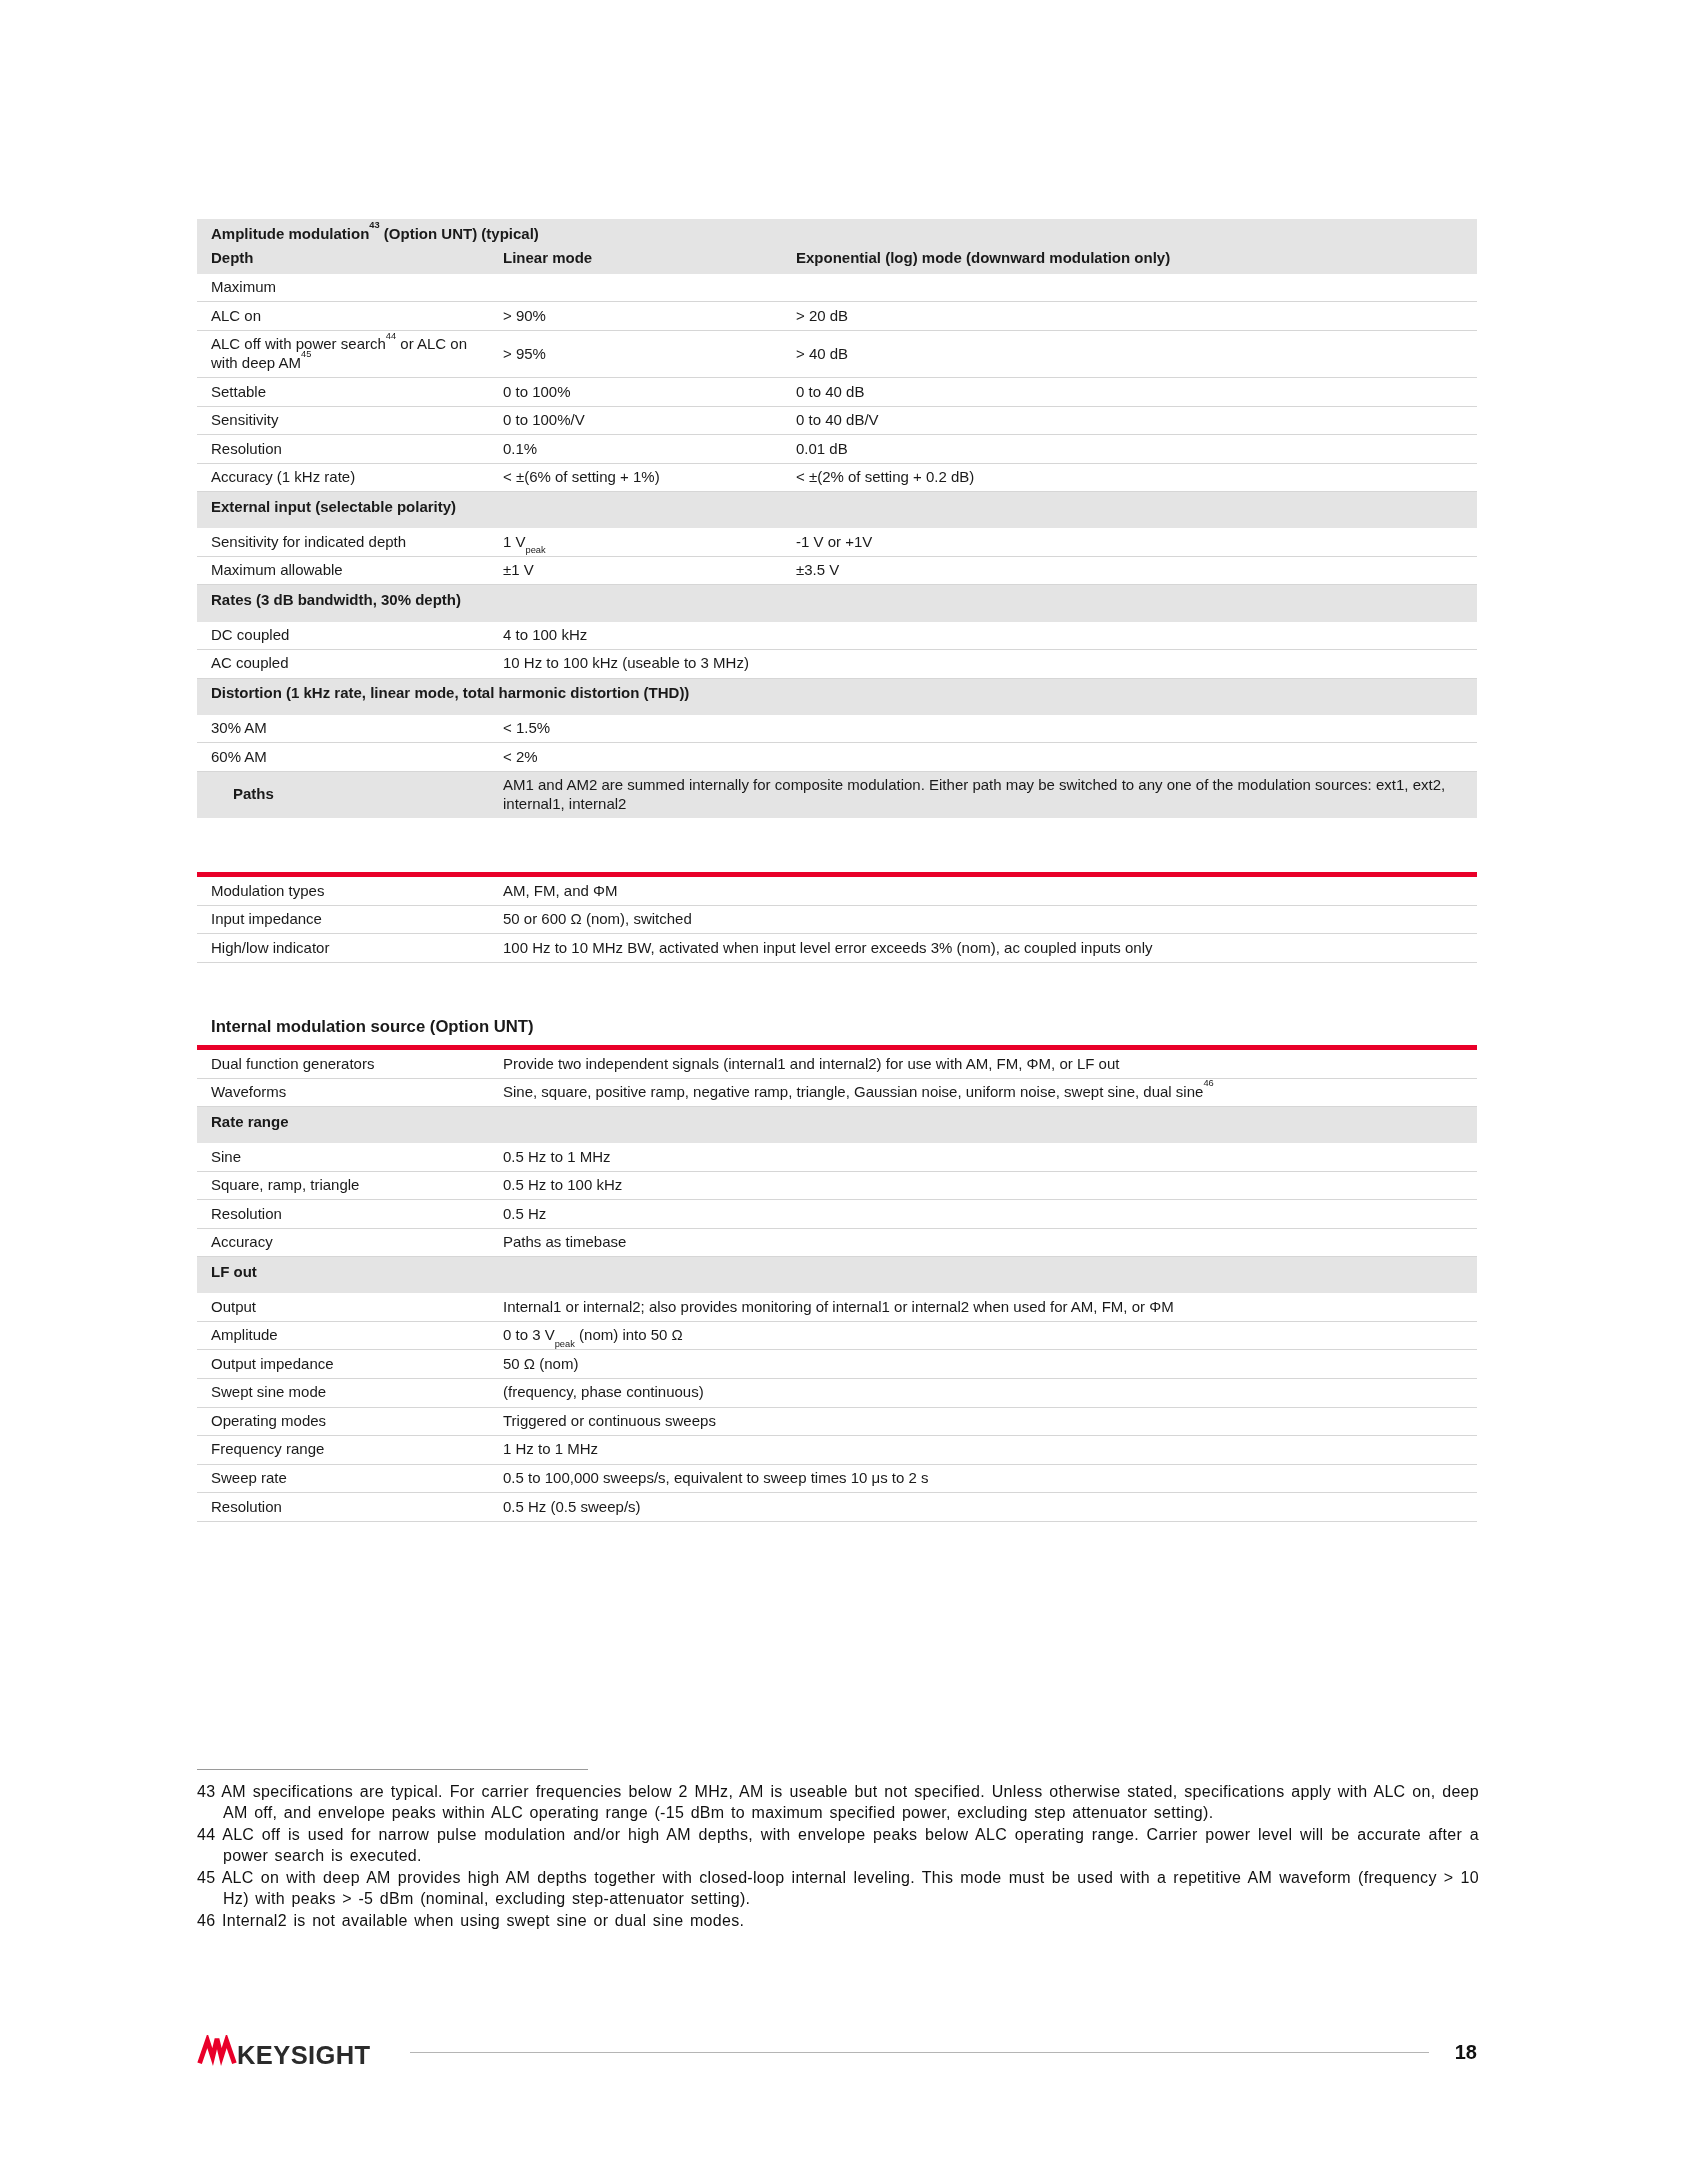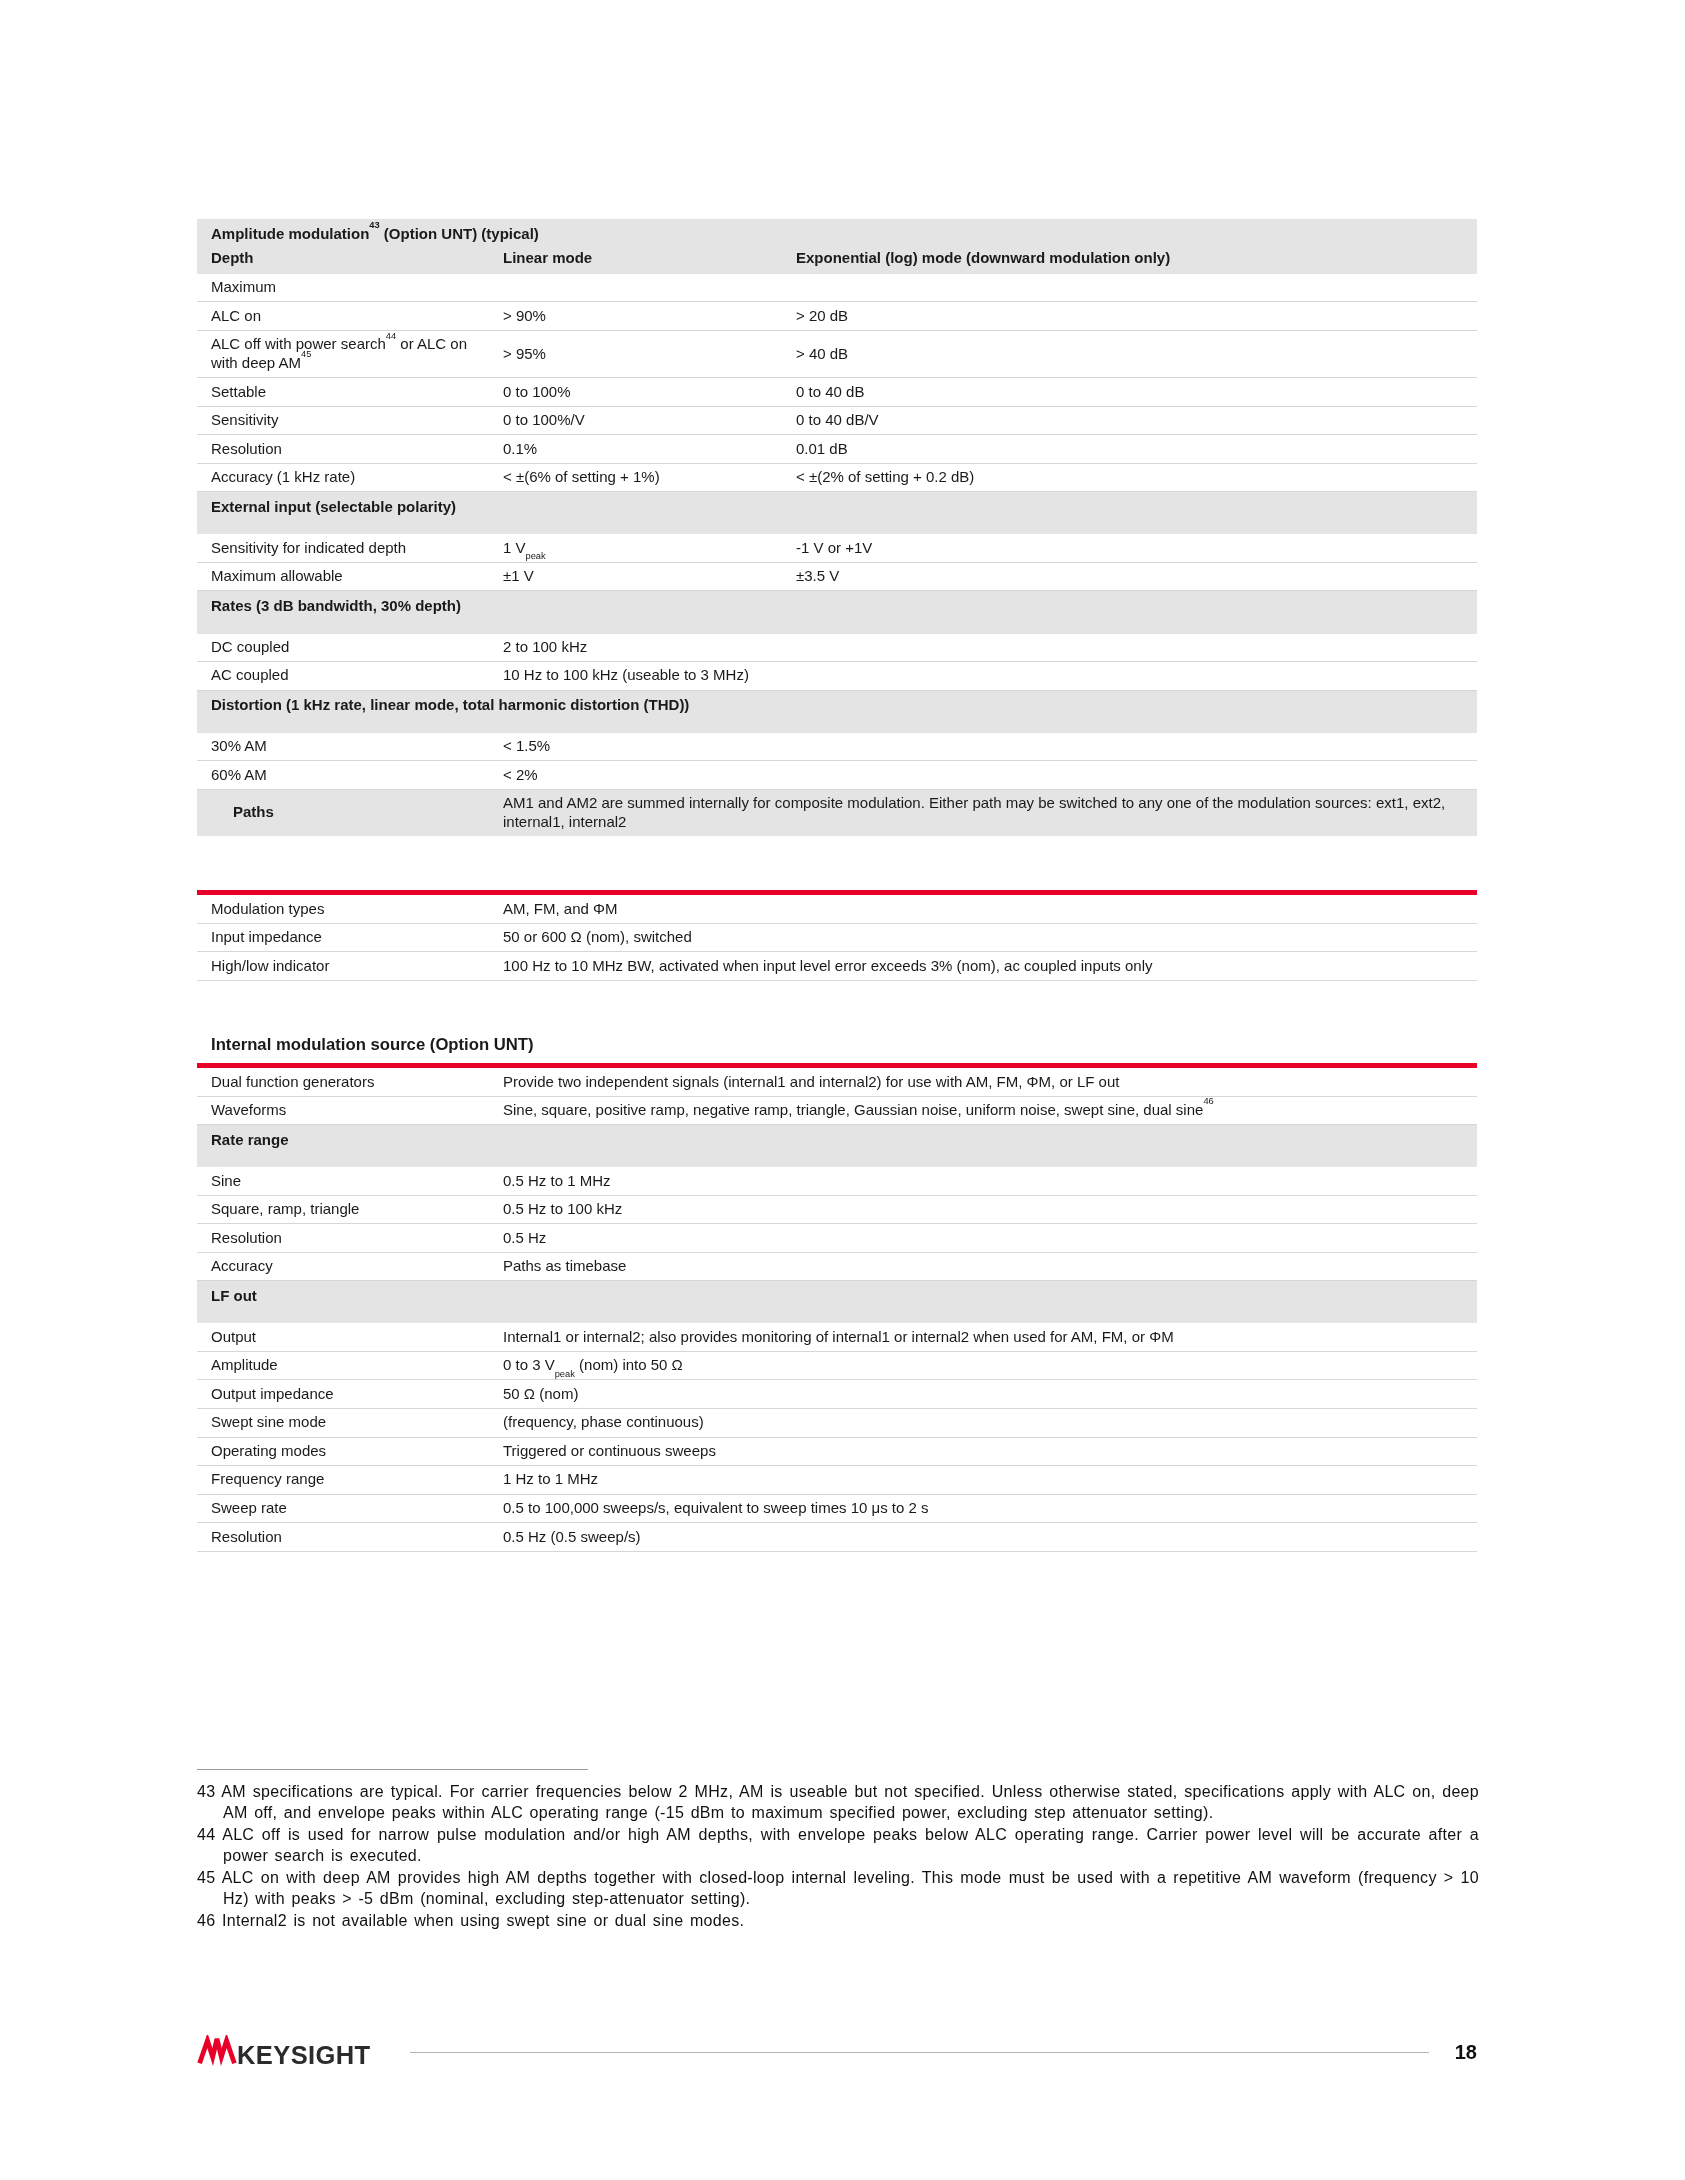--- a/index.html
+++ b/index.html
@@ -17,21 +17,21 @@
   table.grid { border-collapse:collapse; table-layout:fixed; width:100%; font-size:15px; }
   table.grid td { vertical-align:middle; padding:4.4px 8.8px 4.4px 0; line-height:1.25; }
   table.grid td:first-child { padding-left:14px; }
 
   tr.t-title td, tr.t-cols td, tr.t-section td {
     background:var(--header-gray, #e4e4e4);
     font-weight:bold;
   }
   tr.t-title td { padding-top:6.1px; padding-bottom:2.6px; }
   tr.t-cols td { padding-top:2.6px; padding-bottom:6.1px; }
-  tr.t-section td { padding-top:5.3px; padding-bottom:18px; }
+  tr.t-section td { padding-top:5.3px; padding-bottom:12px; }
 
   tr.t-row td { border-bottom:0.9px solid #d6d6d6; }
   tr.t-highlight td { background:var(--header-gray, #e4e4e4); border-bottom:none; }
   tr.t-highlight td.c-label { font-weight:bold;padding-left:36px; }
 
   .table-title { font-size:16.7px; font-weight:bold; margin-bottom:8px; padding-left:14px; }
   .red-bar { height:5.3px; background:var(--accent, #E90029); width:100%; }
 
   sup { font-size:0.62em; line-height:0; position:relative; top:-0.5em; }
   sub { font-size:0.62em; line-height:0; position:relative; bottom:-0.25em; }
@@ -120,21 +120,21 @@
             <tr class="t-row">
               <td class="c-label">Maximum allowable</td>
               <td class="c-val">±1 V</td>
               <td class="c-val">±3.5 V</td>
             </tr>
             <tr class="t-section">
               <td colspan="3">Rates (3 dB bandwidth, 30% depth)</td>
             </tr>
             <tr class="t-row">
               <td class="c-label">DC coupled</td>
-              <td class="c-val" colspan="2">2 to 100 kHz</td>
+              <td class="c-val" colspan="2">4 to 100 kHz</td>
             </tr>
             <tr class="t-row">
               <td class="c-label">AC coupled</td>
               <td class="c-val" colspan="2">10 Hz to 100 kHz (useable to 3 MHz)</td>
             </tr>
             <tr class="t-section">
               <td colspan="3">Distortion (1 kHz rate, linear mode, total harmonic distortion (THD))</td>
             </tr>
             <tr class="t-row">
               <td class="c-label">30% AM</td>

